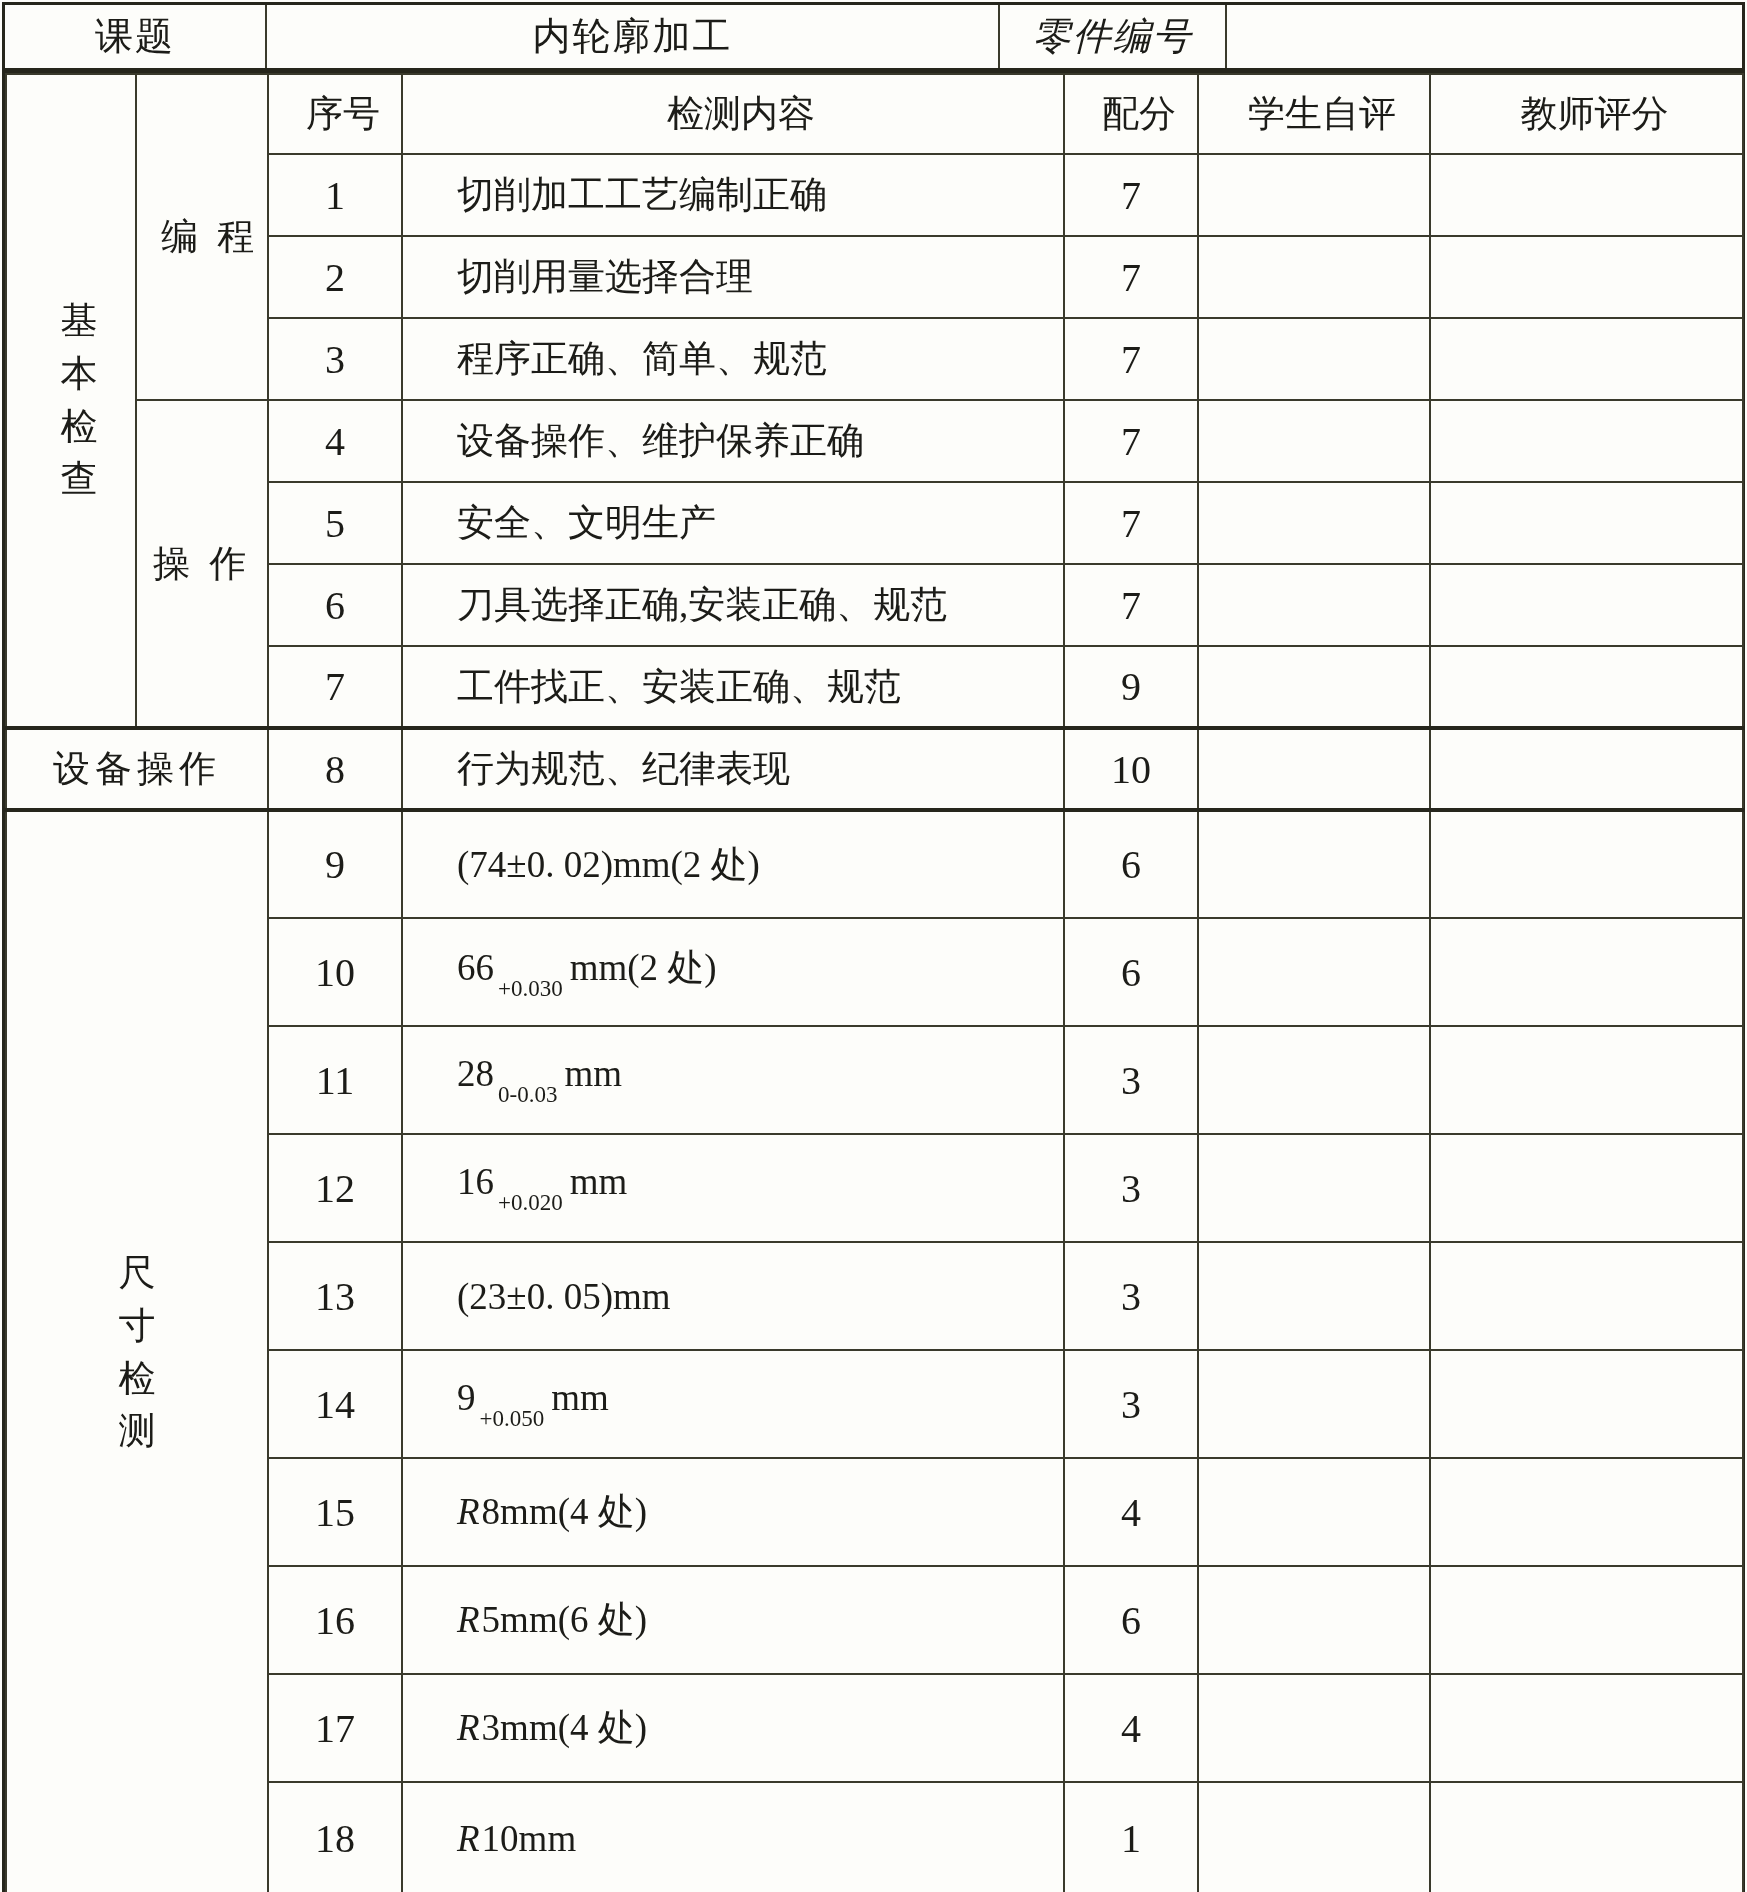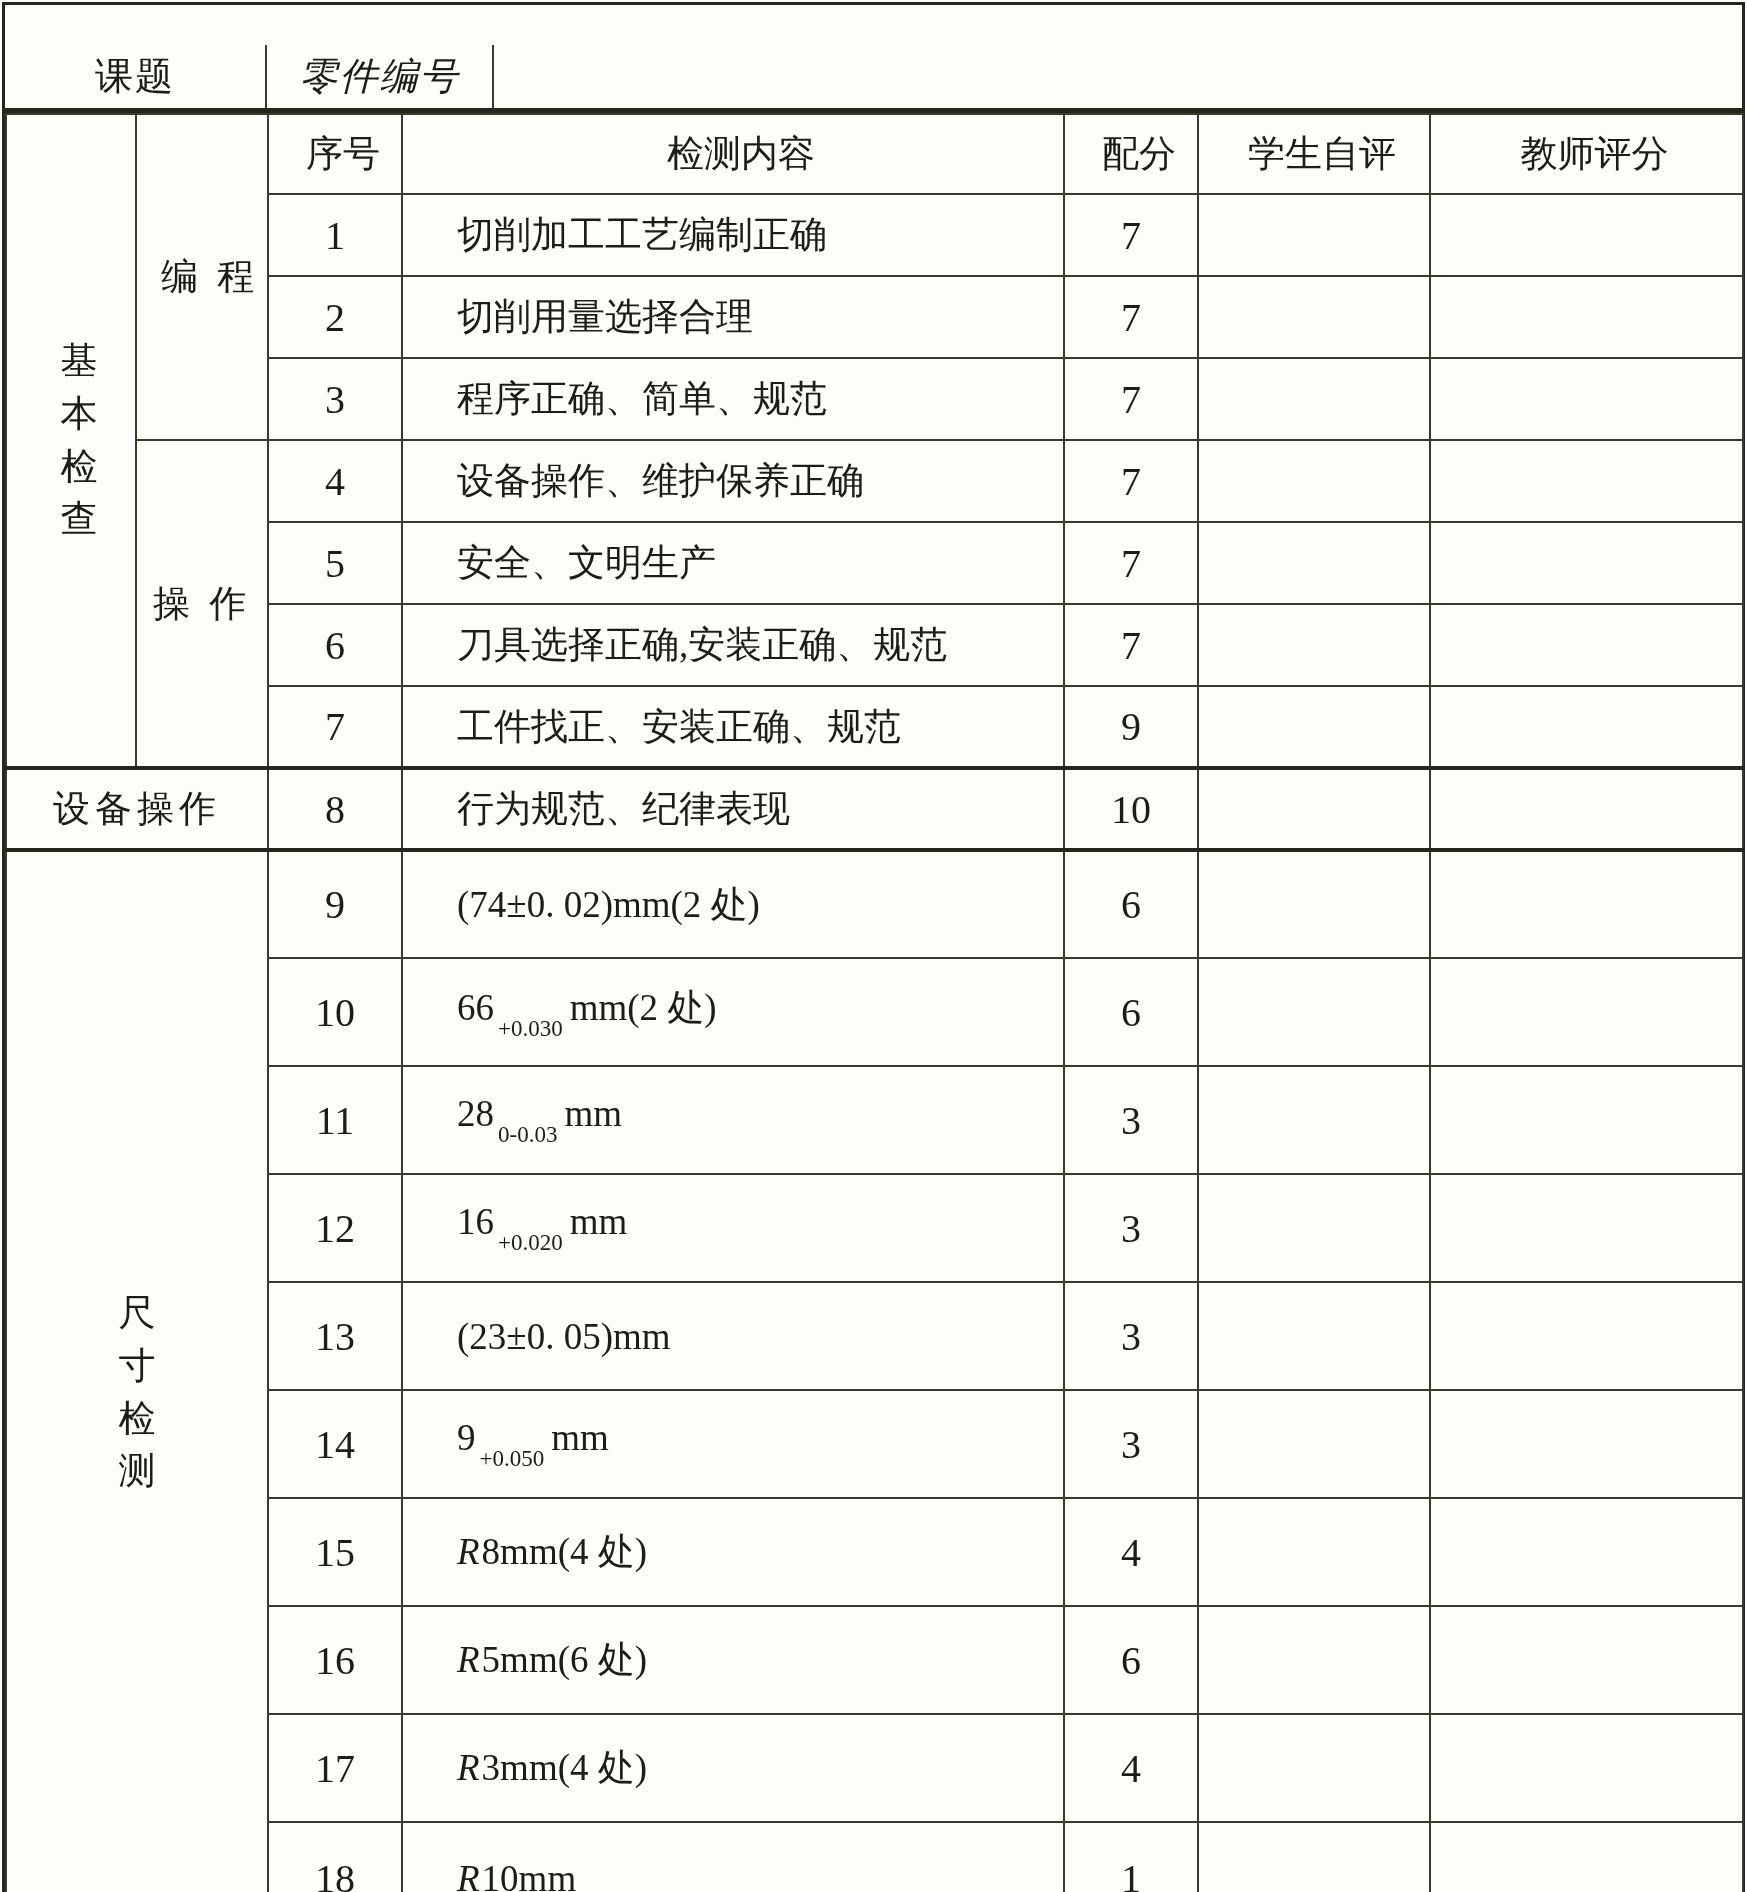--- a/index.html
+++ b/index.html
@@ -16,21 +16,20 @@
   }
   .sheet{
     width:1743px; margin:2px 0 0 2px;
     border:3px solid var(--thick);
     background:var(--bg);
   }
   
   .top-row{
     display:flex; height:68px;
     border-bottom:5px solid var(--thick);
-    margin-top:40px;
   }
   .top-row .cell{
     display:flex; align-items:center; justify-content:center;
     font-size:38px; letter-spacing:2px;
     border-right:2px solid var(--line);
     height:100%;
   }
   .top-row .cell:last-child{ border-right:none; }
   .tc-course-label{ width:262px; }
   .tc-course-value{ width:733px; }
@@ -72,20 +71,21 @@
   }
   .ritalic{ font-style:italic; padding-right:2px; }
 </style>
 </head>
 <body>
 
 <div class="sheet">
 
   <div class="top-row">
     <div class="cell tc-course-label">课题</div>
+    <div class="cell tc-course-value">内轮廓加工</div>
     <div class="cell tc-part-label">零件编号</div>
     <div class="cell tc-part-value"></div>
   </div>
 
   <table>
     <colgroup>
       <col style="width:130px">
         <col style="width:132px">
         <col style="width:134px">
       <col style="width:662px">

